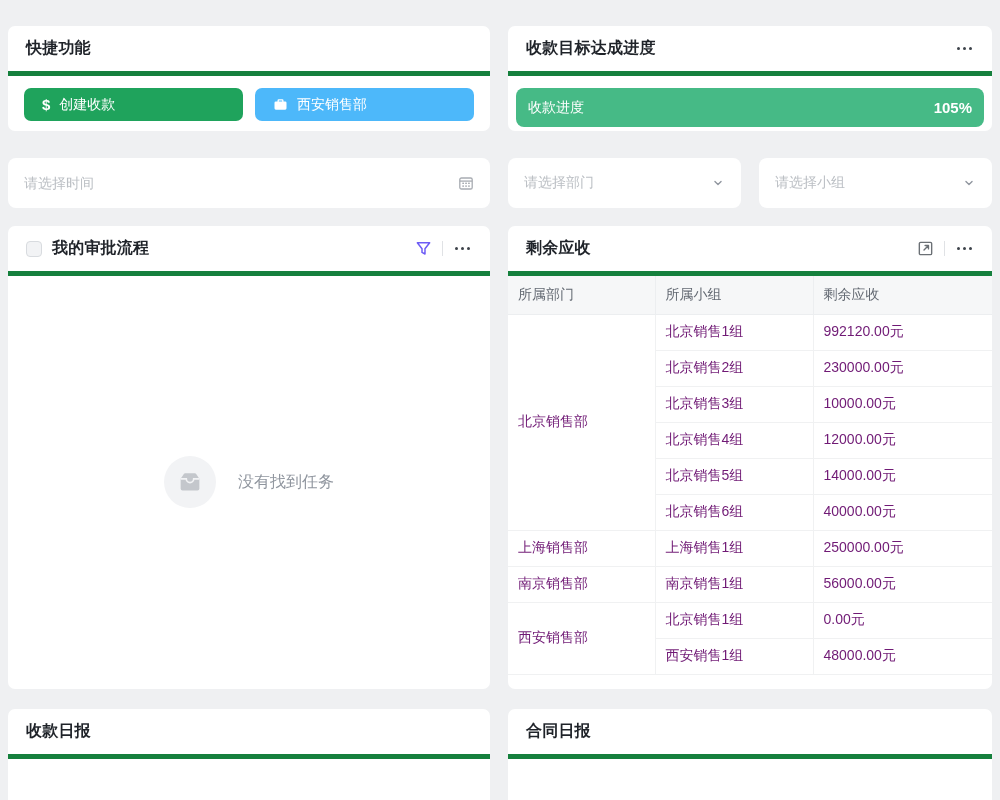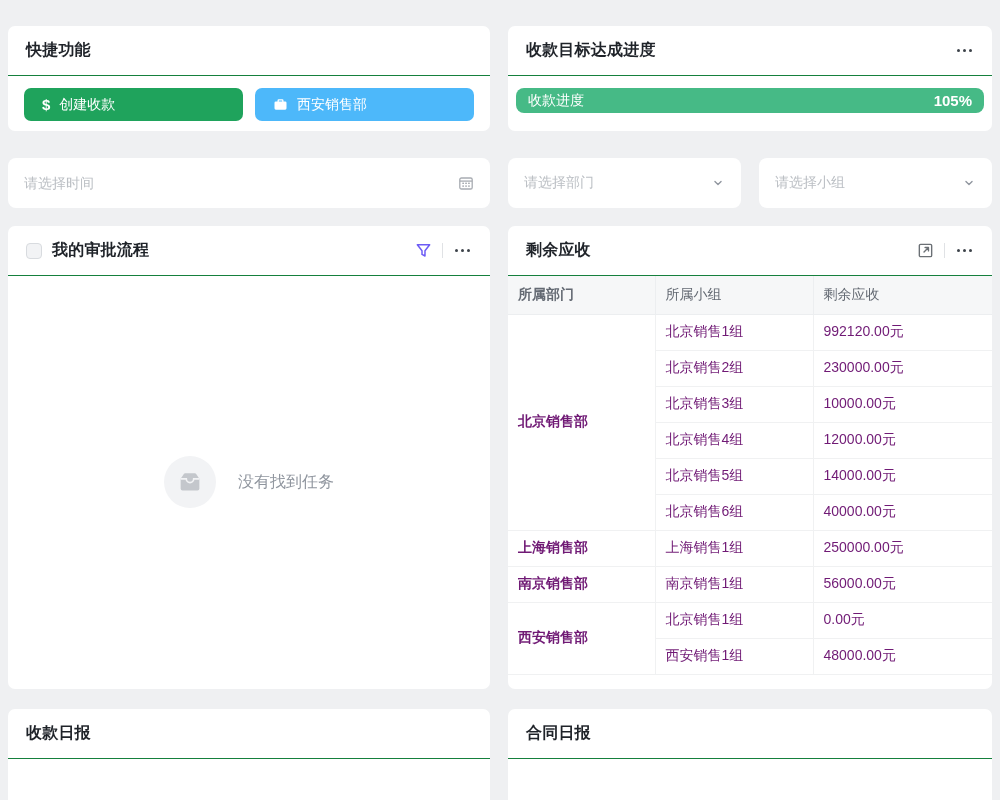--- a/index.html
+++ b/index.html
@@ -15,21 +15,21 @@
     position: absolute;
     background: #FFFFFF;
     border-radius: 7px;
   }
   .card-header {
     height: 50px;
     display: flex;
     align-items: center;
     gap: 10px;
     padding: 0 18px;
-    border-bottom: 1px solid #15803d;
+    border-bottom: 5px solid #15803d;
   }
   .card-title { font-size: 16px; font-weight: 600; color: #1F2329; letter-spacing: .2px; }
   .header-spacer { flex: 1; }
 
   
   #card-quick   { left: 8px;   top: 26px; width: 482px; height: 105px; }
   .qa-body { display: flex; gap: 12px; padding: 12px 16px 0 16px; }
   .btn {
     flex: 1; height: 33px; border: none; border-radius: 7px;
     display: flex; align-items: center; gap: 9px;
@@ -37,21 +37,21 @@
     font-family: inherit; cursor: pointer;
   }
   .btn-green { background: var(--green, #1FA35C); }
   .btn-blue  { background: var(--blue, #4DB8FA); }
   .dollar-glyph { font-size: 15px; font-weight: 700; }
 
   
   #card-target  { left: 508px; top: 26px; width: 484px; height: 105px; }
   .progress-wrap { padding: 12px 8px 0 8px; }
   .progress-bar {
-    height: 25px; border-radius: 8px; background: var(--bar-green, #46BA86);
+    height: 39px; border-radius: 8px; background: var(--bar-green, #46BA86);
     display: flex; align-items: center; justify-content: space-between;
     padding: 0 12px; color: #fff; font-size: 14px; font-weight: 500;
   }
   .progress-value { font-weight: 600; font-size: 15px; }
 
   
   .field {
     position: absolute; background: #fff; border-radius: 8px; height: 50px;
     display: flex; align-items: center; padding: 0 16px; gap: 8px;
   }
@@ -93,21 +93,21 @@
   .rc-table col.c2 { width: 158px; }
   .rc-table col.c3 { width: 179px; }
   .rc-table th {
     background: #F6F7F8; color: #646A73; font-weight: 400; text-align: left;
     height: 38px; padding: 0 10px; border: 1px solid #ECEEF0; border-top: none;
   }
   .rc-table td {
     height: 36px; padding: 0 10px; border: 1px solid #F0F1F2;
     color: #701a75; background: #fff; vertical-align: middle;
   }
-  .rc-table th:first-child, .cell-dept { border-left: none !important; font-weight: bold; }
+  .rc-table th:first-child, .cell-dept { border-left: none !important; }
   .rc-table th:last-child,  .cell-amt  { border-right: none !important; }
 
   
   #card-payment-daily  { left: 8px;   top: 709px; width: 482px; height: 120px; }
   #card-contract-daily { left: 508px; top: 709px; width: 484px; height: 120px; }
 
   svg { display: block; }
 </style>
 </head>
 <body>

